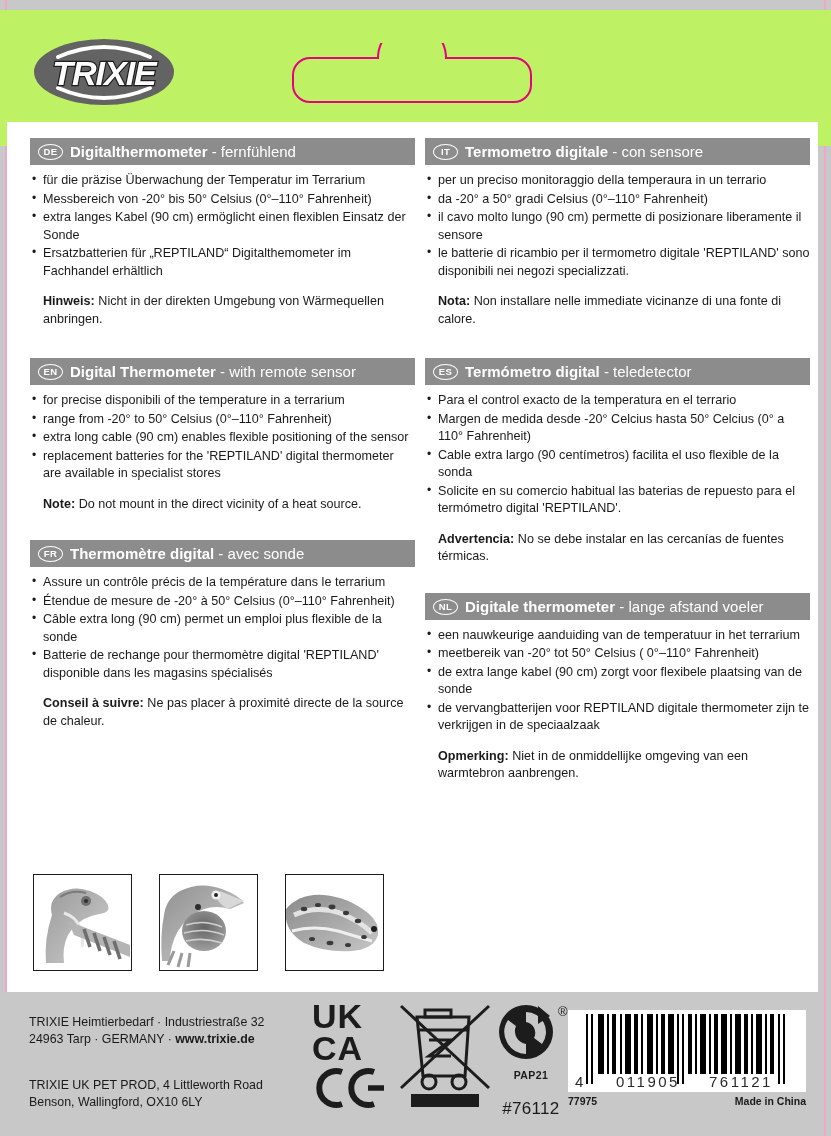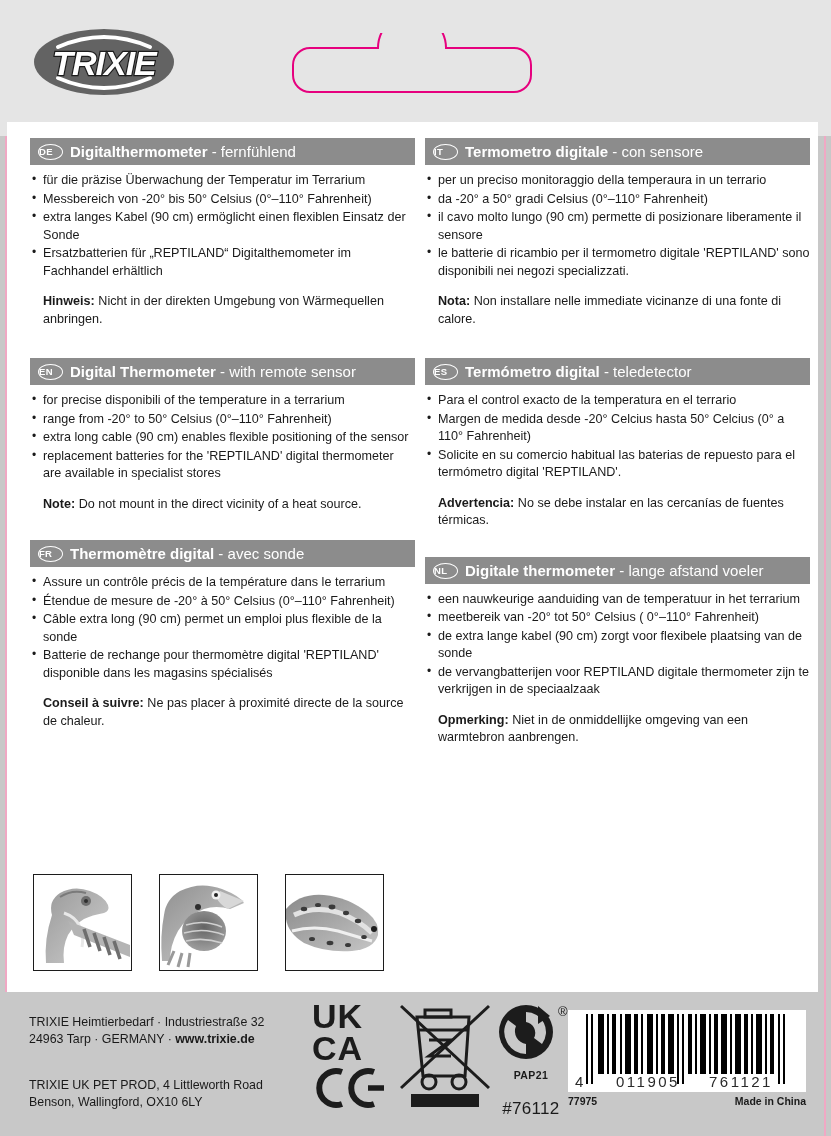--- a/index.html
+++ b/index.html
@@ -19,23 +19,23 @@
     top: 0; bottom: 0;
     width: 2px;
     background: #f0a8c4;
   }
   .edge-left  { left: 5px; }
   .edge-right { left: 824px; }
 
   
   .header {
     position: absolute;
-    left: 0; top: 0;
+    left: 0; top: 10px;
     width: 831px; height: 136px;
-    background: #e5e5e5;
+    background: #bef264;
   }
   .logo {
     position: absolute;
     left: 30px; top: 23px;
     width: 148px; height: 78px;
   }
   .hangtab {
     position: absolute;
     left: 292px; top: 33px;
     width: 240px; height: 62px;
@@ -70,21 +70,21 @@
   }
   .lang-code {
     flex: 0 0 auto;
     margin-top: 2px;
     border: 1.6px solid #ffffff;
     border-radius: 50%;
     width: 25px; height: 16px;
     font-size: 9.5px;
     font-weight: bold;
     line-height: 13px;
-    text-align: left;
+    text-align: center;
     letter-spacing: .3px;
   }
   .lang-title {
     font-size: 15px;
     line-height: 17px;
     font-weight: bold;
     padding-top: 1px;
   }
   .lang-title .sub {
     font-weight: normal;
@@ -316,20 +316,21 @@
       <div class="gap-it"></div>
 
       <div class="lang-block">
         <div class="lang-head">
           <span class="lang-code">ES</span>
           <span class="lang-title"><span>Termómetro digital</span><span class="sub"> - teledetector</span></span>
         </div>
         <ul class="bullets">
           <li>Para el control exacto de la temperatura en el terrario</li>
           <li>Margen de medida desde -20° Celcius hasta 50° Celcius (0° a 110° Fahrenheit)</li>
+          <li>Cable extra largo (90 centímetros) facilita el uso flexible de la sonda</li>
           <li>Solicite en su comercio habitual las baterias de repuesto para el termómetro digital 'REPTILAND'.</li>
         </ul>
         <p class="note"><b>Advertencia:</b><span> No se debe instalar en las cercanías de fuentes térmicas.</span></p>
       </div>
       <div class="gap-es"></div>
 
       <div class="lang-block">
         <div class="lang-head">
           <span class="lang-code">NL</span>
           <span class="lang-title"><span>Digitale thermometer</span><span class="sub"> - lange afstand voeler</span></span>

